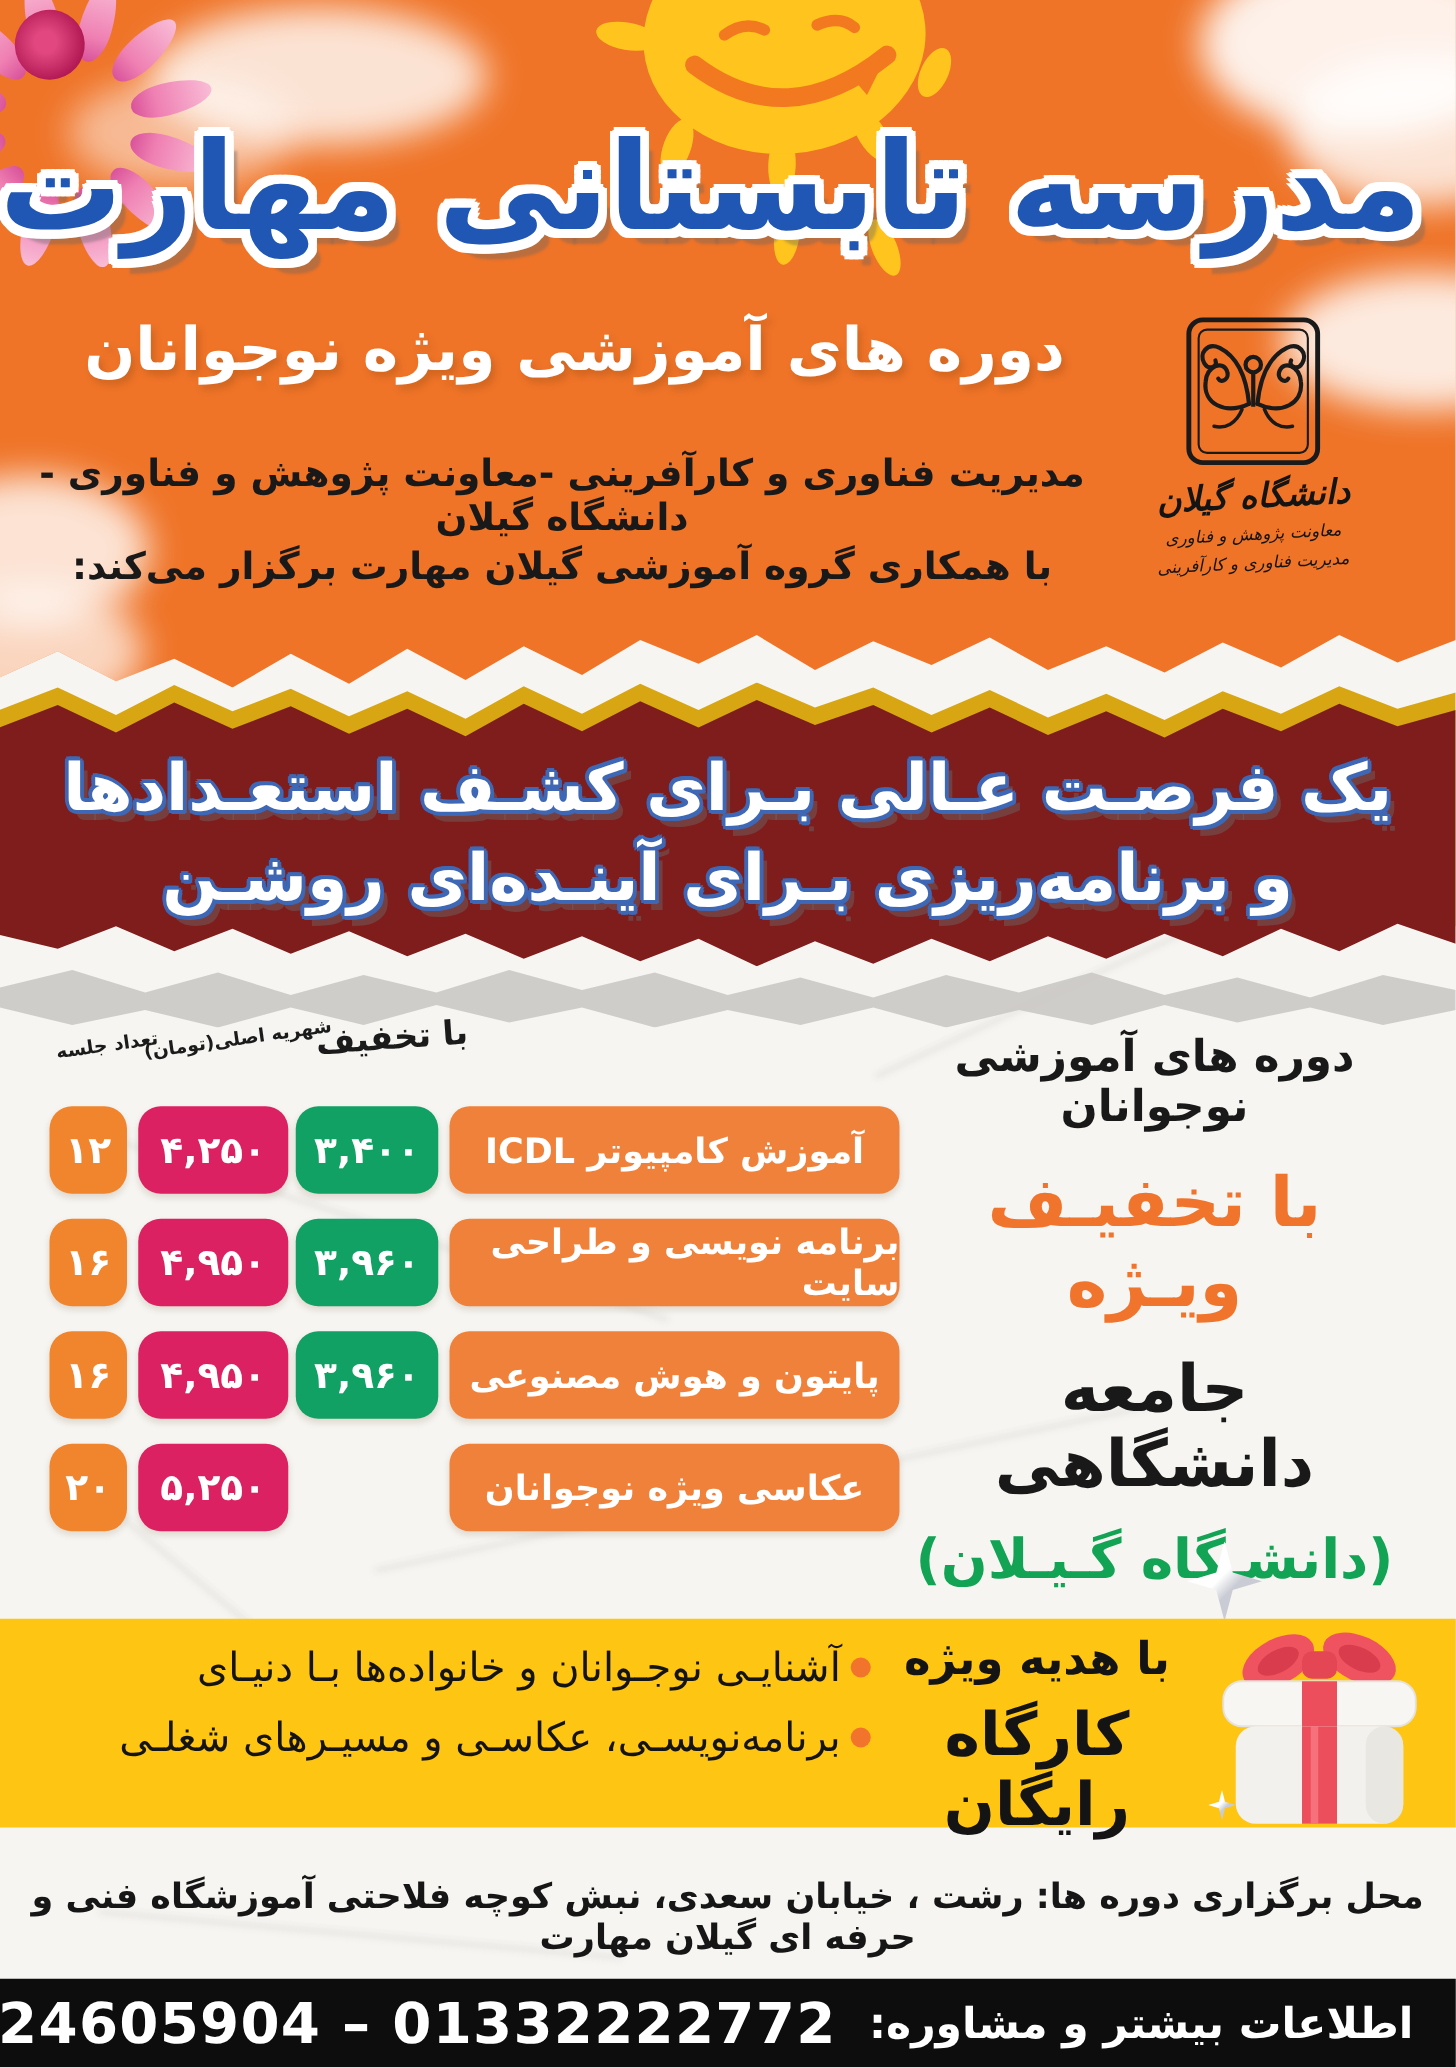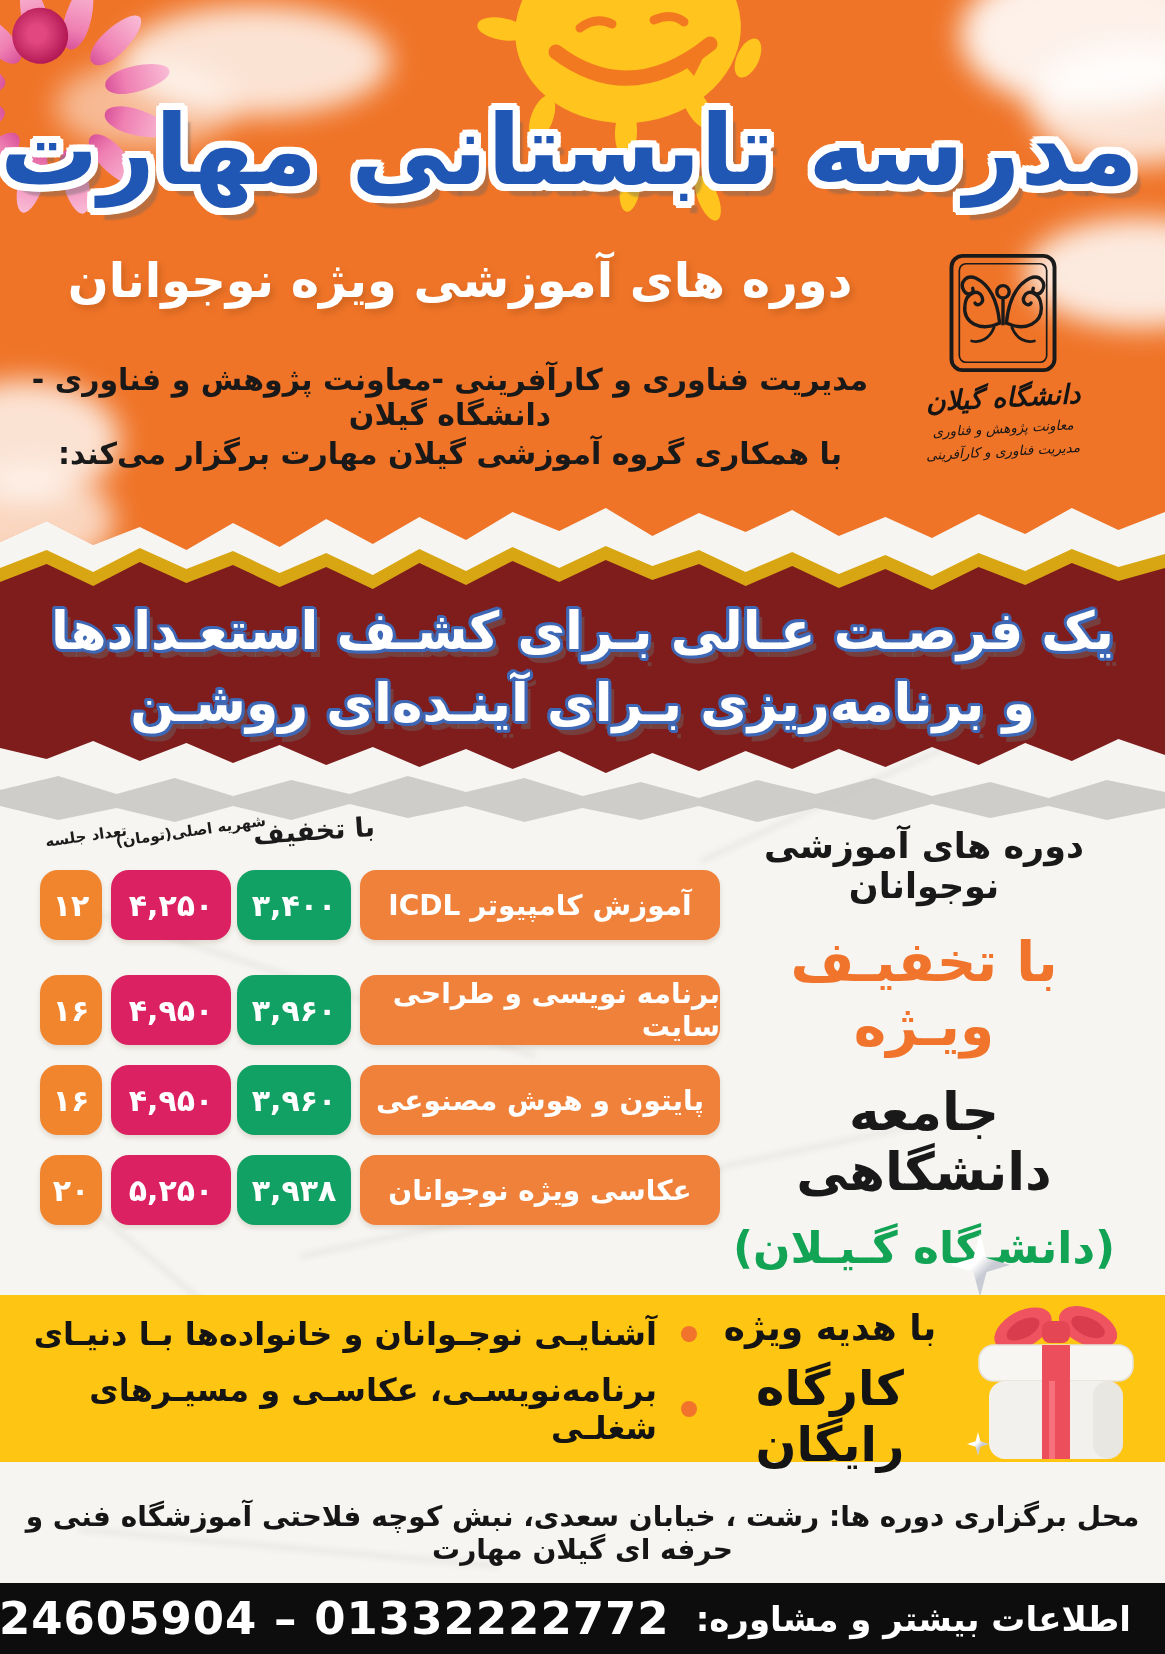--- a/index.html
+++ b/index.html
@@ -48,42 +48,42 @@
   .h-sess{top:12px;left:10px;font-size:15px;transform:rotate(-8deg);}
   .h-orig{top:7px;left:80px;font-size:15px;transform:rotate(-8deg);}
   .h-disc{top:0;left:218px;font-size:27px;transform:rotate(-4deg);}
   .course-row{position:absolute;left:0;width:690px;height:70px;}
   .cell{position:absolute;top:0;height:70px;border-radius:18px;display:flex;align-items:center;justify-content:center;
     color:#fff;font-weight:bold;box-shadow:0 3px 5px rgba(120,90,50,.18);}
   .c-sess{left:5px;width:62px;background:#F0852E;font-size:30px;}
   .c-orig{left:76px;width:120px;background:#DB2161;font-size:30px;}
   .c-disc{left:202px;width:114px;background:#12A164;font-size:30px;}
   .c-name{left:325px;width:360px;background:#F0813A;font-size:28px;direction:rtl;border-radius:16px;}
-  .r0{top:55px;} .r1{top:160px;} .r2{top:250px;} .r3{top:340px;}
+  .r0{top:70px;} .r1{top:160px;} .r2{top:250px;} .r3{top:340px;}
 
   
   .promo{position:absolute;top:826px;right:32px;width:418px;text-align:center;z-index:4;}
   .promo-l1{font-size:35px;font-weight:bold;color:#191919;margin-bottom:24px;}
   .promo-l2{font-size:55px;font-weight:bold;color:#F0742C;margin-bottom:24px;}
   .promo-l3{font-size:52px;font-weight:bold;color:#191919;margin-bottom:20px;}
   .promo-l4{font-size:44px;font-weight:bold;color:#13A355;}
 
   .sparkle{position:absolute;background:linear-gradient(135deg,#ffffff 45%,#c9ccd4 60%);
     clip-path:polygon(50% 0,61% 39%,100% 50%,61% 61%,50% 100%,39% 61%,0 50%,39% 39%);filter:drop-shadow(2px 3px 2px rgba(150,150,150,.5));}
   .sparkle-big{top:1233px;left:950px;width:60px;height:64px;z-index:4;}
   .sparkle-small{width:22px;height:24px;}
 
   
   .gift-band{position:absolute;top:1295px;left:0;width:100%;height:167px;background:#FFC513;z-index:4;}
   .gift-illu{position:absolute;right:14px;top:2px;width:190px;height:165px;}
   .gift-titles{position:absolute;right:205px;top:12px;width:260px;text-align:center;color:#141414;}
   .gift-t1{font-size:36px;font-weight:bold;}
   .gift-t2{font-size:48px;font-weight:bold;margin-top:12px;}
   .gift-bullets{position:absolute;right:468px;top:20px;left:16px;}
-  .bullet-line{display:flex;direction:rtl;align-items:center;gap:24px;font-size:32px;font-weight:bold;color:#141414;margin-bottom:18px;justify-content:flex-start;}
+  .bullet-line{display:flex;direction:rtl;align-items:center;gap:8px;font-size:32px;font-weight:normal;color:#141414;margin-bottom:18px;justify-content:flex-start;}
   .dot{width:16px;height:16px;border-radius:50%;background:#F2742C;flex:0 0 auto;}
 
   
   .address{position:absolute;top:1500px;left:0;width:100%;text-align:center;font-size:28px;font-weight:bold;color:#161616;z-index:4;}
   .footer{position:absolute;top:1583px;left:0;width:100%;height:71px;background:#0D0D0D;z-index:5;
     display:flex;direction:rtl;align-items:center;gap:26px;padding:0 34px;box-sizing:border-box;color:#fff;}
   .footer-label{font-size:34px;font-weight:bold;white-space:nowrap;}
   .footer-phones{font-size:45px;font-weight:bold;direction:ltr;letter-spacing:1px;white-space:nowrap;}
 </style>
 </head>
@@ -183,21 +183,20 @@
     </div>
     <div class="course-row r2">
       <div class="cell c-sess">۱۶</div>
       <div class="cell c-orig">۴,۹۵۰</div>
       <div class="cell c-disc">۳,۹۶۰</div>
       <div class="cell c-name">پایتون و هوش مصنوعی</div>
     </div>
     <div class="course-row r3">
       <div class="cell c-sess">۲۰</div>
       <div class="cell c-orig">۵,۲۵۰</div>
-      <div class="cell c-disc">۳,۹۳۸</div>
       <div class="cell c-name">عکاسی ویژه نوجوانان</div>
     </div>
   </div>
 
   <div class="promo">
     <div class="promo-l1">دوره های آموزشی نوجوانان</div>
     <div class="promo-l2">با تخفیـف ویـژه</div>
     <div class="promo-l3">جامعه دانشگاهی</div>
     <div class="promo-l4">(دانشـگاه گـیـلان)</div>
   </div>

